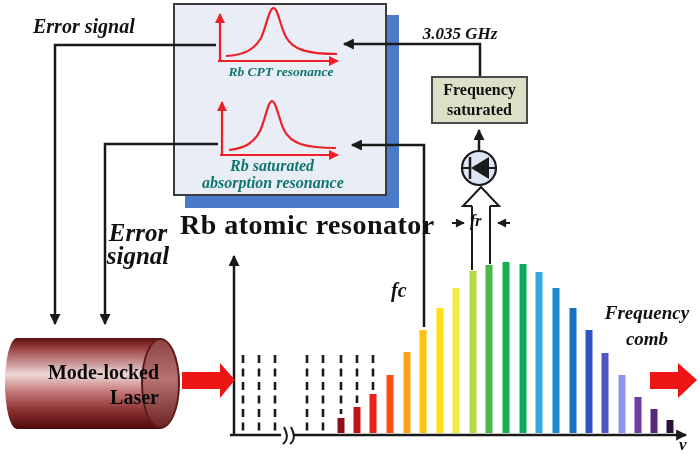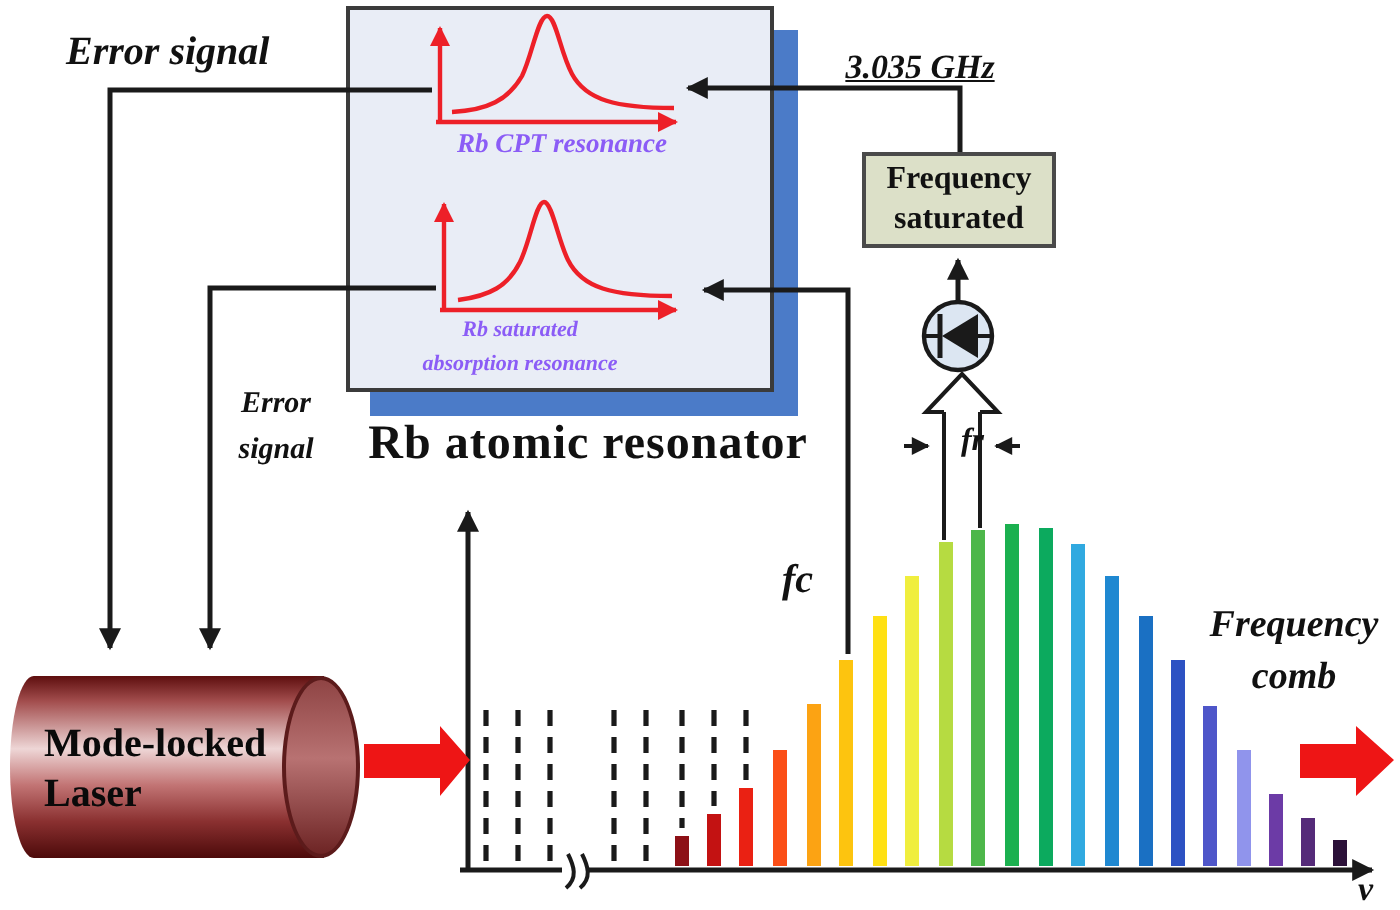--- a/index.html
+++ b/index.html
@@ -13,36 +13,36 @@
   .mult-box{left:431px;top:76px;width:93px;height:44px;background:#dce0c8;border:2px solid #4a4a4a;
             z-index:1;display:flex;flex-direction:column;align-items:center;justify-content:center;
             font-weight:bold;font-size:16px;line-height:20px;color:#111;}
   
   .laser-body{left:5px;top:338px;width:157px;height:91px;z-index:1;
       background:linear-gradient(180deg,#5e0e0e 0%,#a34e4e 14%,#eed6d6 40%,#c27474 60%,#8a3030 80%,#4c0a0a 100%);
       border-radius:12px 0 0 12px / 46px 0 0 46px;}
   .laser-cap{left:141px;top:338px;width:39px;height:91px;z-index:2;border-radius:50%;
       background:linear-gradient(180deg,#8f4444 0%,#b87272 45%,#6d2424 100%);
       border:2px solid #5c1b1b;box-sizing:border-box;}
-  .laser-text{left:22px;top:360px;width:150px;z-index:4;text-align:left;font-weight:bold;
+  .laser-text{left:9px;top:360px;width:150px;z-index:4;text-align:right;font-weight:bold;
       font-size:20px;line-height:25px;color:#0a0a0a;}
   svg.wiring{left:0;top:0;z-index:3;pointer-events:none;}
   
   .lbl{z-index:4;color:#111;white-space:nowrap;}
   .bi{font-weight:bold;font-style:italic;}
   .b{font-weight:bold;}
-  .red{color:#8b5cf6;}
+  .red{color:#0f766e;}
   .err-top{left:33px;top:15px;font-size:20px;}
-  .err-left{left:102px;top:191px;width:72px;text-align:center;font-size:15px;line-height:23px;}
-  .res-title{left:180px;top:209px;width:228px;text-align:center;font-size:24px;letter-spacing:0.5px;}
+  .err-left{left:102px;top:221px;width:72px;text-align:center;font-size:25px;line-height:23px;}
+  .res-title{left:180px;top:209px;width:228px;text-align:center;font-size:28px;letter-spacing:0.5px;}
   .cpt{left:213px;top:64px;width:136px;text-align:center;font-size:13.5px;}
-  .sat{left:190px;top:157px;width:140px;text-align:center;font-size:11px;line-height:17px;}
-  .ghz{left:409px;top:24px;width:102px;text-align:center;font-size:17px;text-decoration:underline;}
+  .sat{left:202px;top:157px;width:140px;text-align:center;font-size:16px;line-height:17px;}
+  .ghz{left:409px;top:24px;width:102px;text-align:center;font-size:17px;}
   .fc{left:391px;top:279px;font-size:20px;}
-  .fr{left:470px;top:212px;width:22px;text-align:right;font-size:16px;}
+  .fr{left:470px;top:212px;width:22px;text-align:left;font-size:16px;}
   .nm{left:393px;top:453px;width:64px;text-align:center;font-size:16px;}
   .fcomb{left:594px;top:300px;width:106px;text-align:center;font-size:19px;line-height:26px;}
   .nu{left:679px;top:435px;font-size:17px;}
 </style>
 </head>
 <body>
 
 <div class="stage">
 
   <div class="abs res-box"></div>

